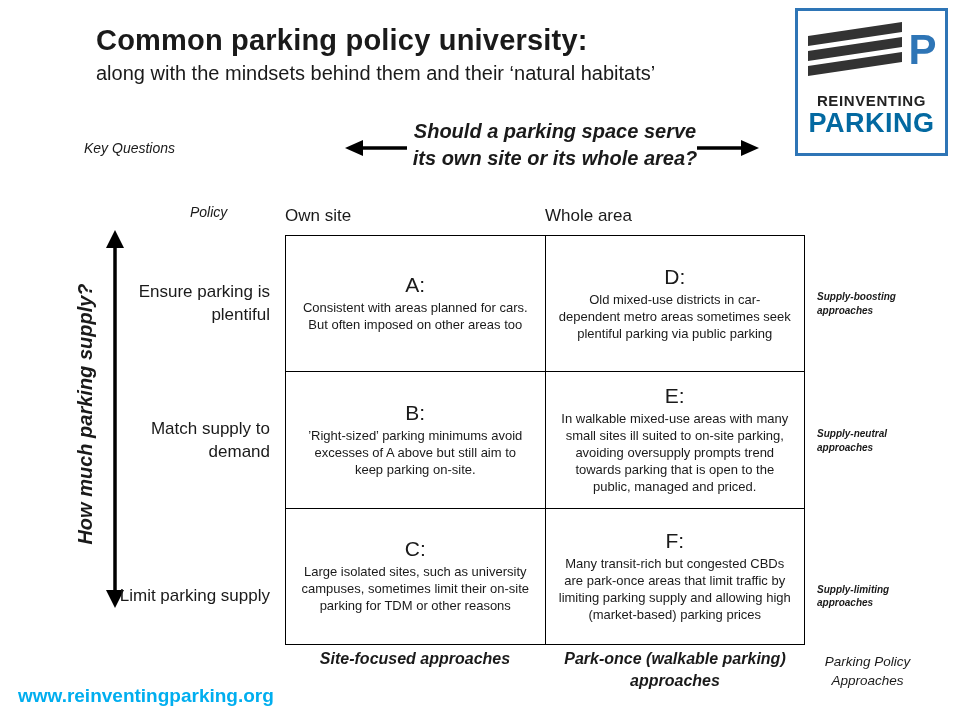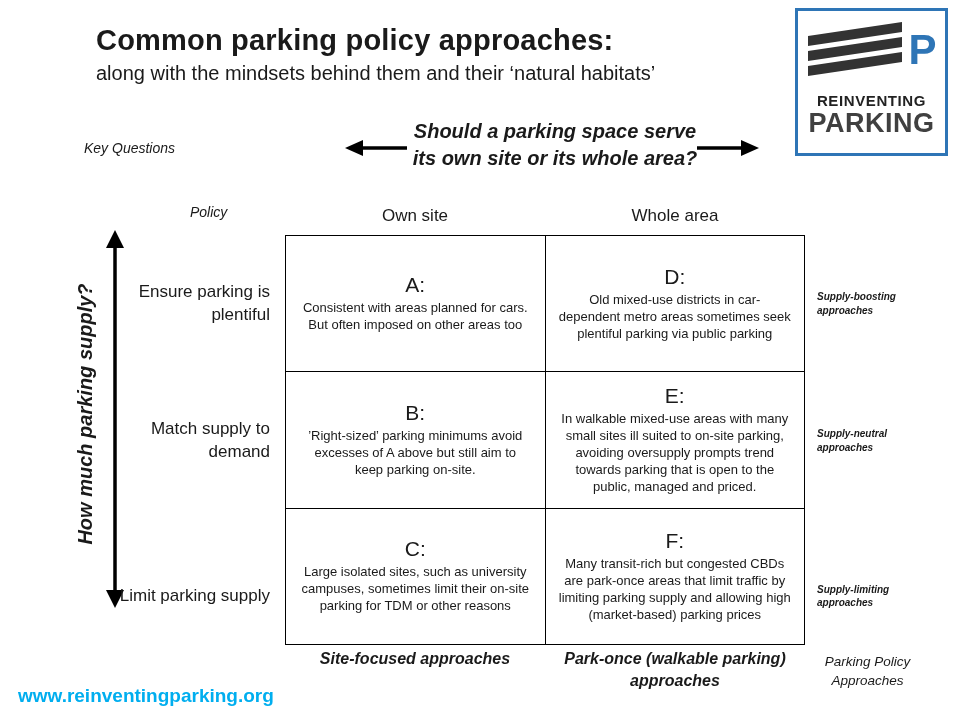--- a/index.html
+++ b/index.html
@@ -10,31 +10,31 @@
   .title { position:absolute; left:96px; top:24px; font-size:29px; font-weight:bold; letter-spacing:0.2px; }
   .subtitle { position:absolute; left:96px; top:62px; font-size:20px; }
 
   
   .logo-box { position:absolute; left:795px; top:8px; width:153px; height:148px;
     border:3px solid #2e75b6; box-sizing:border-box; background:#fff;
     display:flex; flex-direction:column; align-items:center; padding-top:7px; }
   .logo-graphic { display:flex; align-items:center; }
   .logo-p { font-size:42px; font-weight:bold; color:#2e75b6; line-height:1; margin-left:2px; }
   .logo-line1 { font-size:15px; font-weight:bold; letter-spacing:0.6px; color:#222; margin-top:10px; }
-  .logo-line2 { font-size:27px; font-weight:bold; letter-spacing:0.5px; color:#404040; line-height:1.05; }
+  .logo-line2 { font-size:27px; font-weight:bold; letter-spacing:0.5px; color:#0369a1; line-height:1.05; }
 
   .key-questions { position:absolute; left:84px; top:140px; font-size:14px; font-style:italic; }
   .answers { position:absolute; left:190px; top:204px; font-size:14px; font-style:italic; }
 
   .question { position:absolute; left:400px; top:118px; width:310px; text-align:center;
     font-weight:bold; font-style:italic; font-size:20px; line-height:1.35; }
   .arrow-left  { position:absolute; left:345px; top:139px; }
   .arrow-right { position:absolute; left:697px; top:139px; }
 
-  .col-header { position:absolute; top:206px; width:260px; text-align:center; font-size:17px; }
+  .col-header { position:absolute; top:206px; width:260px; text-align:left; font-size:17px; }
   .col-0 { left:285px; } .col-1 { left:545px; }
 
   
   .v-axis-label { position:absolute; left:-104px; top:402px; width:380px; height:24px;
     text-align:center; font-weight:bold; font-style:italic; font-size:20px;
     transform:rotate(-90deg); }
   .v-arrow { position:absolute; left:102px; top:230px; }
 
   
   .matrix { position:absolute; left:285px; top:235px; width:520px; height:410px;
@@ -60,21 +60,21 @@
     font-style:italic; font-size:13.5px; line-height:1.4; }
 
   .footer-url { position:absolute; left:18px; top:685px; font-size:19px; font-weight:bold;
     color:#00aeef; text-decoration:none; cursor:pointer; }
 </style>
 </head>
 <body>
 
 <div class="slide">
 
-  <div class="title">Common parking policy approaches:</div>
+  <div class="title">Common parking policy university:</div>
   <div class="subtitle">along with the mindsets behind them and their ‘natural habitats’</div>
 
   <div class="logo-box">
     <div class="logo-graphic">
       <svg width="100" height="64" viewBox="0 0 100 64">
         <polygon points="2,18 96,4 96,14 2,28" fill="#333333"></polygon>
         <polygon points="2,33 96,19 96,29 2,43" fill="#333333"></polygon>
         <polygon points="2,48 96,34 96,44 2,58" fill="#333333"></polygon>
       </svg>
       <span class="logo-p">P</span>

